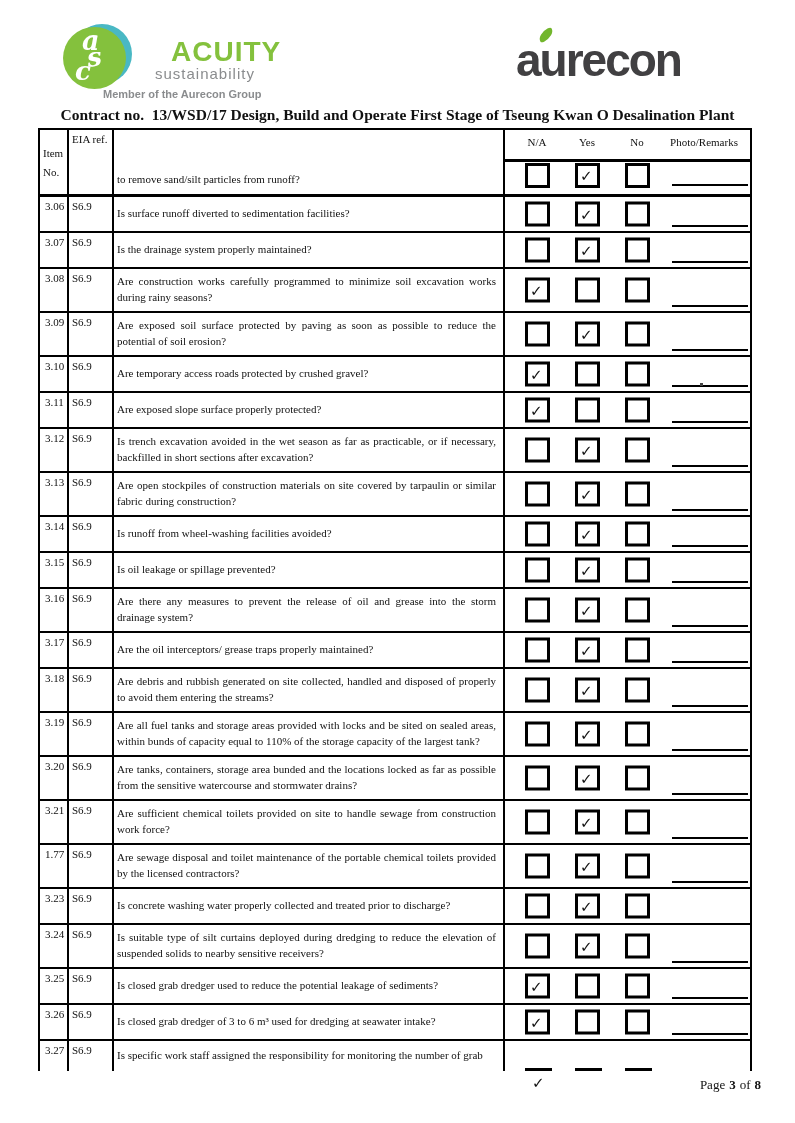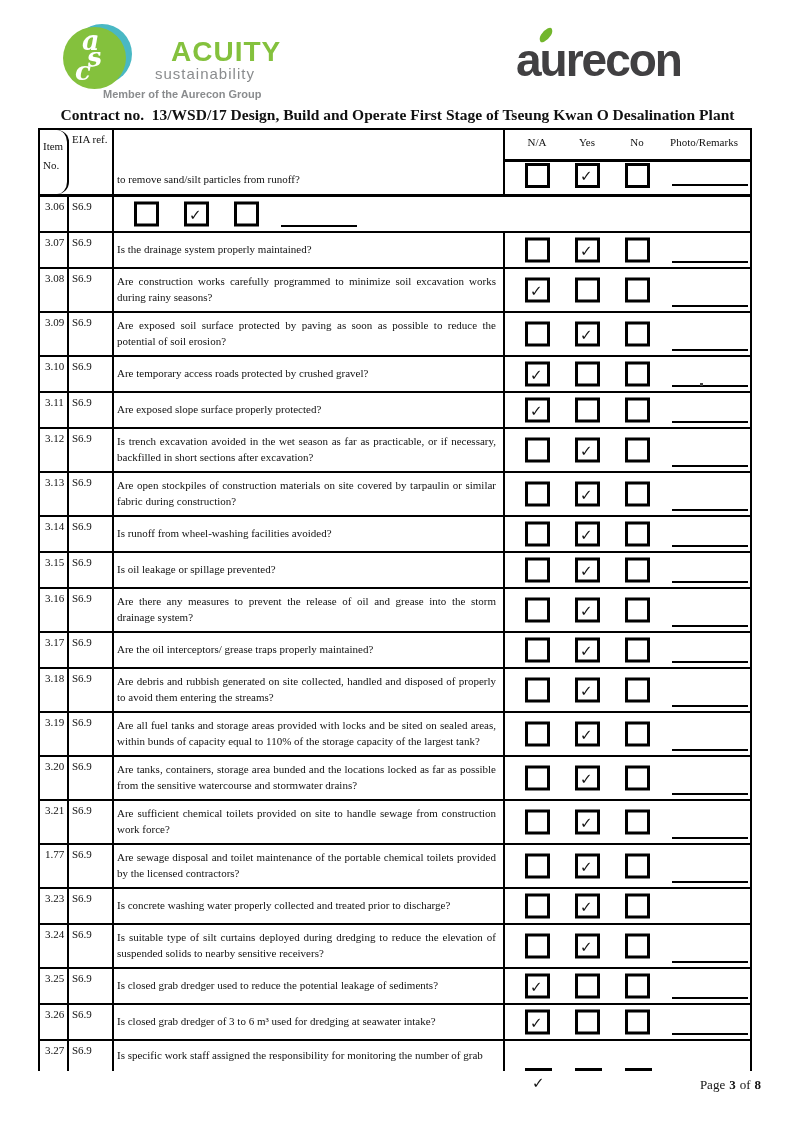--- a/index.html
+++ b/index.html
@@ -31,21 +31,21 @@
     transform:rotate(-28deg);}
   
   .doc-title{position:absolute;left:0;top:106px;width:795px;text-align:center;
     font-weight:bold;font-size:15.5px;white-space:pre-wrap;}
   
   .tbl{position:absolute;left:38px;top:128px;width:714px;box-sizing:border-box;
     border:2px solid #000;border-bottom:none;font-size:11px;}
   .hdr,.row{display:grid;grid-template-columns:29px 45px 391px 1fr;}
   .c1,.c2,.c3{border-right:2px solid #000;box-sizing:border-box;}
   .hdr{height:64px;border-bottom:3px solid #000;}
-  .hdr .c1{padding:7px 0 0 3px;line-height:19px;border-radius:12px;}
+  .hdr .c1{padding:14px 0 0 3px;line-height:19px;}
   .hdr .c2{padding:3px 0 0 3px;}
   .hdr .c3{display:flex;flex-direction:column;justify-content:flex-end;padding:0 6px 9px 3px;}
   .hblock{display:flex;flex-direction:column;}
   .hlabels{position:relative;height:32px;border-bottom:3px solid #000;box-sizing:border-box;}
   .hlabels span{position:absolute;top:6px;transform:translateX(-50%);white-space:nowrap;}
   .hl-na{left:32px;} .hl-yes{left:82px;} .hl-no{left:132px;} .hl-rem{left:199px;}
   .hboxes{position:relative;height:29px;}
   .hboxes .cbox{top:1px;}
   .hboxes .rline{bottom:5px;}
   .row{border-bottom:2px solid #000;min-height:34px;}
@@ -126,20 +126,23 @@
           </span>
         <span class="rline"></span>
       </div>
     </div>
   </div>
 
   <div>
       <div class="row">
     <div class="c1">3.06</div>
     <div class="c2">S6.9</div>
+    <div class="c3">
+          <span>Is surface runoff diverted to sedimentation facilities?</span>
+        </div>
     <div class="ablock">
       <span class="cbox cb-na">
             <span class="mark"></span>
           </span>
       <span class="cbox cb-yes">
             <span class="mark">✓</span>
           </span>
       <span class="cbox cb-no">
             <span class="mark"></span>
           </span>

